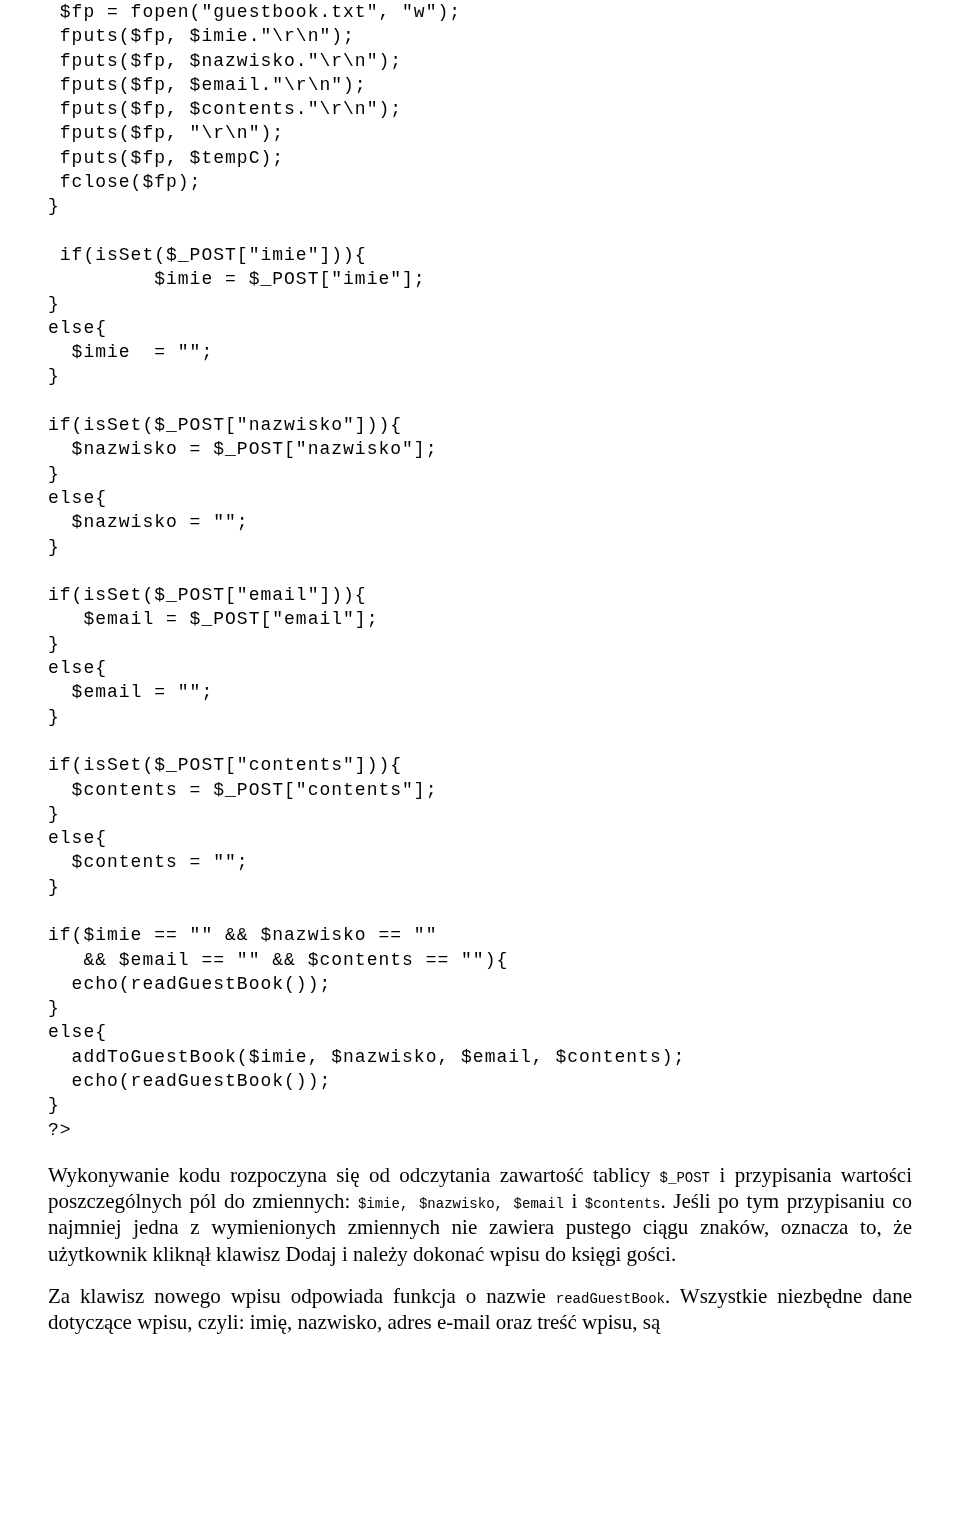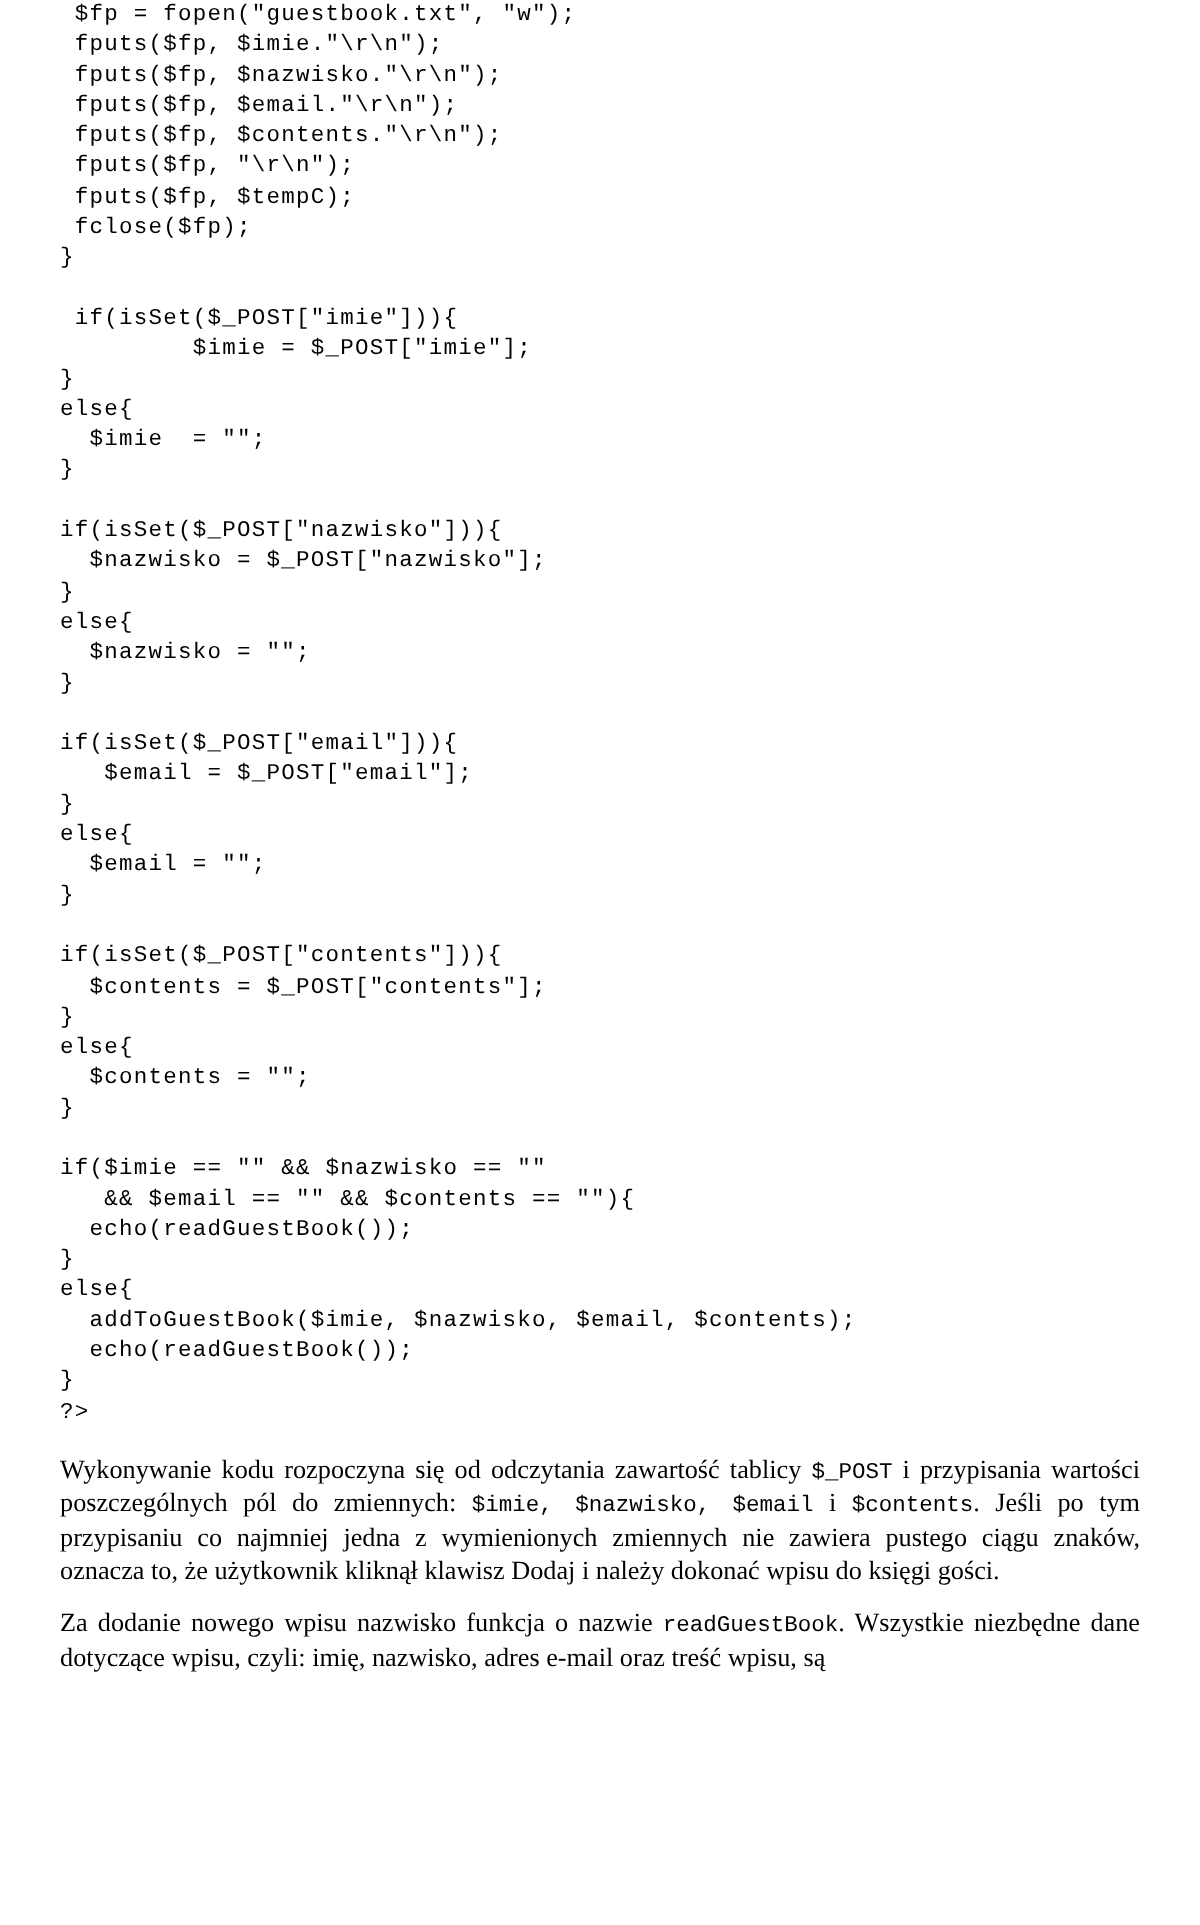--- a/index.html
+++ b/index.html
@@ -22,21 +22,21 @@
   .para {
     font-family: "Times New Roman", Times, serif;
     font-size: 21px;
     line-height: 1.25;
     text-align: justify;
     margin-bottom: 16px;
     letter-spacing: 0px;
   }
   .mono-inline {
     font-family: "Courier New", Courier, monospace;
-    font-size: 18px;
+    font-size: 14px;
   }
 </style>
 </head>
 <body>
 
 <div class="code-block"> $fp = fopen("guestbook.txt", "w");
  fputs($fp, $imie."\r\n");
  fputs($fp, $nazwisko."\r\n");
  fputs($fp, $email."\r\n");
  fputs($fp, $contents."\r\n");
@@ -81,14 +81,14 @@
   addToGuestBook($imie, $nazwisko, $email, $contents);
   echo(readGuestBook());
 }
 ?&gt;</div>
 
 <div class="para">
 <span>Wykonywanie kodu rozpoczyna się od odczytania zawartość tablicy </span><span class="mono-inline">$_POST</span><span> i przypisania wartości poszczególnych pól do zmiennych: </span><span class="mono-inline">$imie, $nazwisko, $email</span><span> i </span><span class="mono-inline">$contents</span><span>. Jeśli po tym przypisaniu co najmniej jedna z wymienionych zmiennych nie zawiera pustego ciągu znaków, oznacza to, że użytkownik kliknął klawisz Dodaj i należy dokonać wpisu do księgi gości.</span>
 </div>
 
 <div class="para">
-<span>Za dodanie nowego wpisu nazwisko funkcja o nazwie </span><span class="mono-inline">readGuestBook</span><span>. Wszystkie niezbędne dane dotyczące wpisu, czyli: imię, nazwisko, adres e-mail oraz treść wpisu, są</span>
+<span>Za klawisz nowego wpisu odpowiada funkcja o nazwie </span><span class="mono-inline">readGuestBook</span><span>. Wszystkie niezbędne dane dotyczące wpisu, czyli: imię, nazwisko, adres e-mail oraz treść wpisu, są</span>
 </div>
 
 </body></html>

